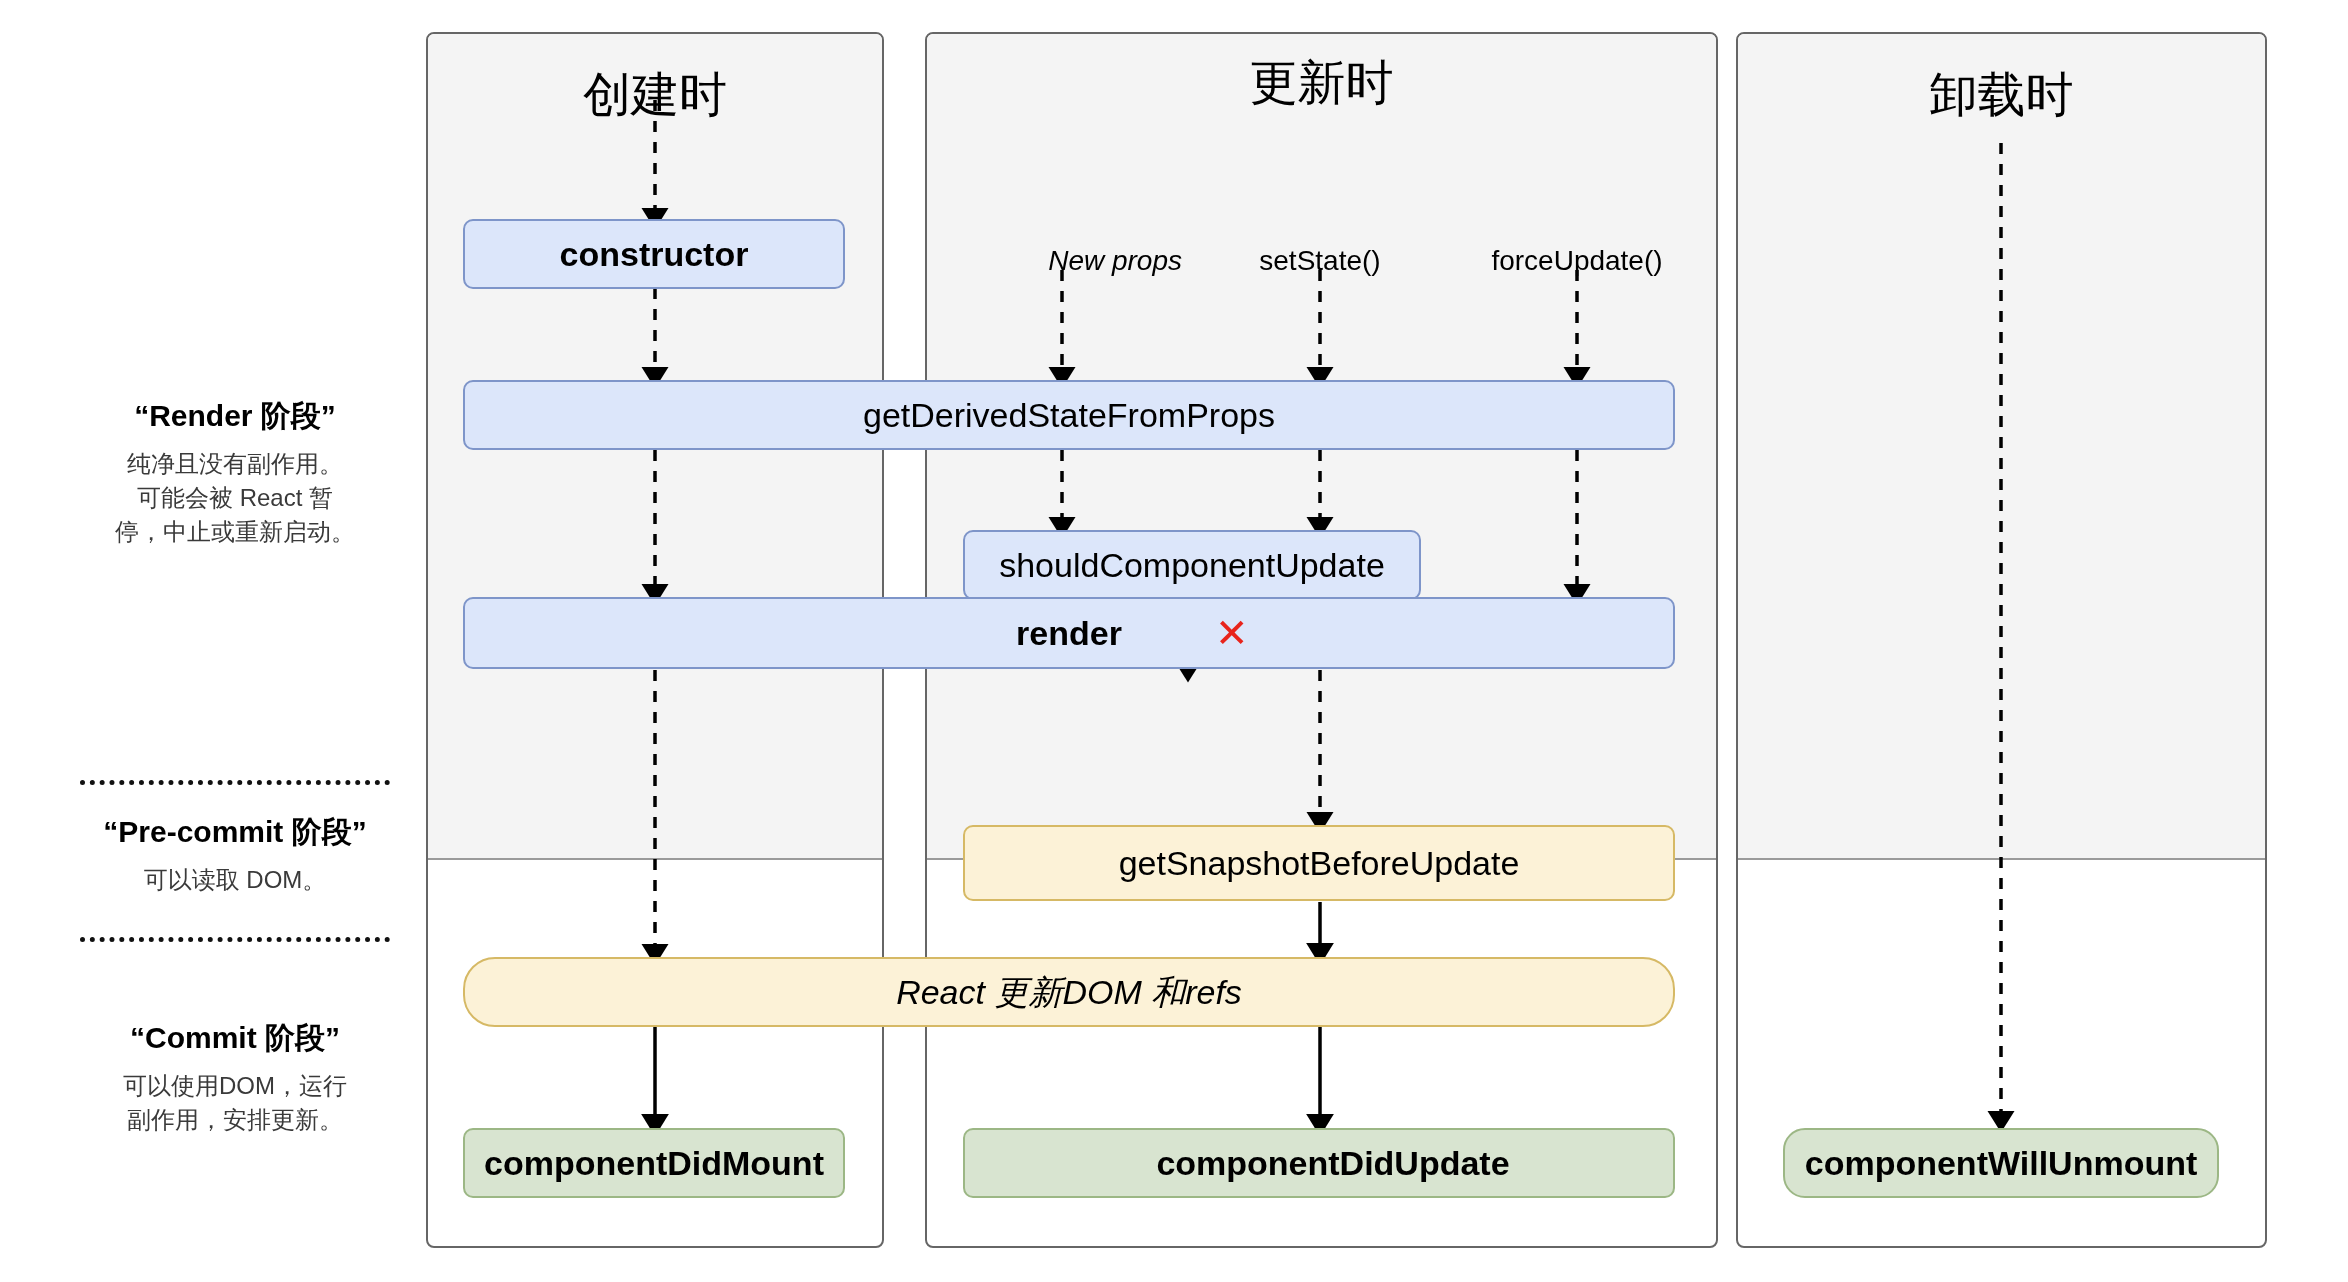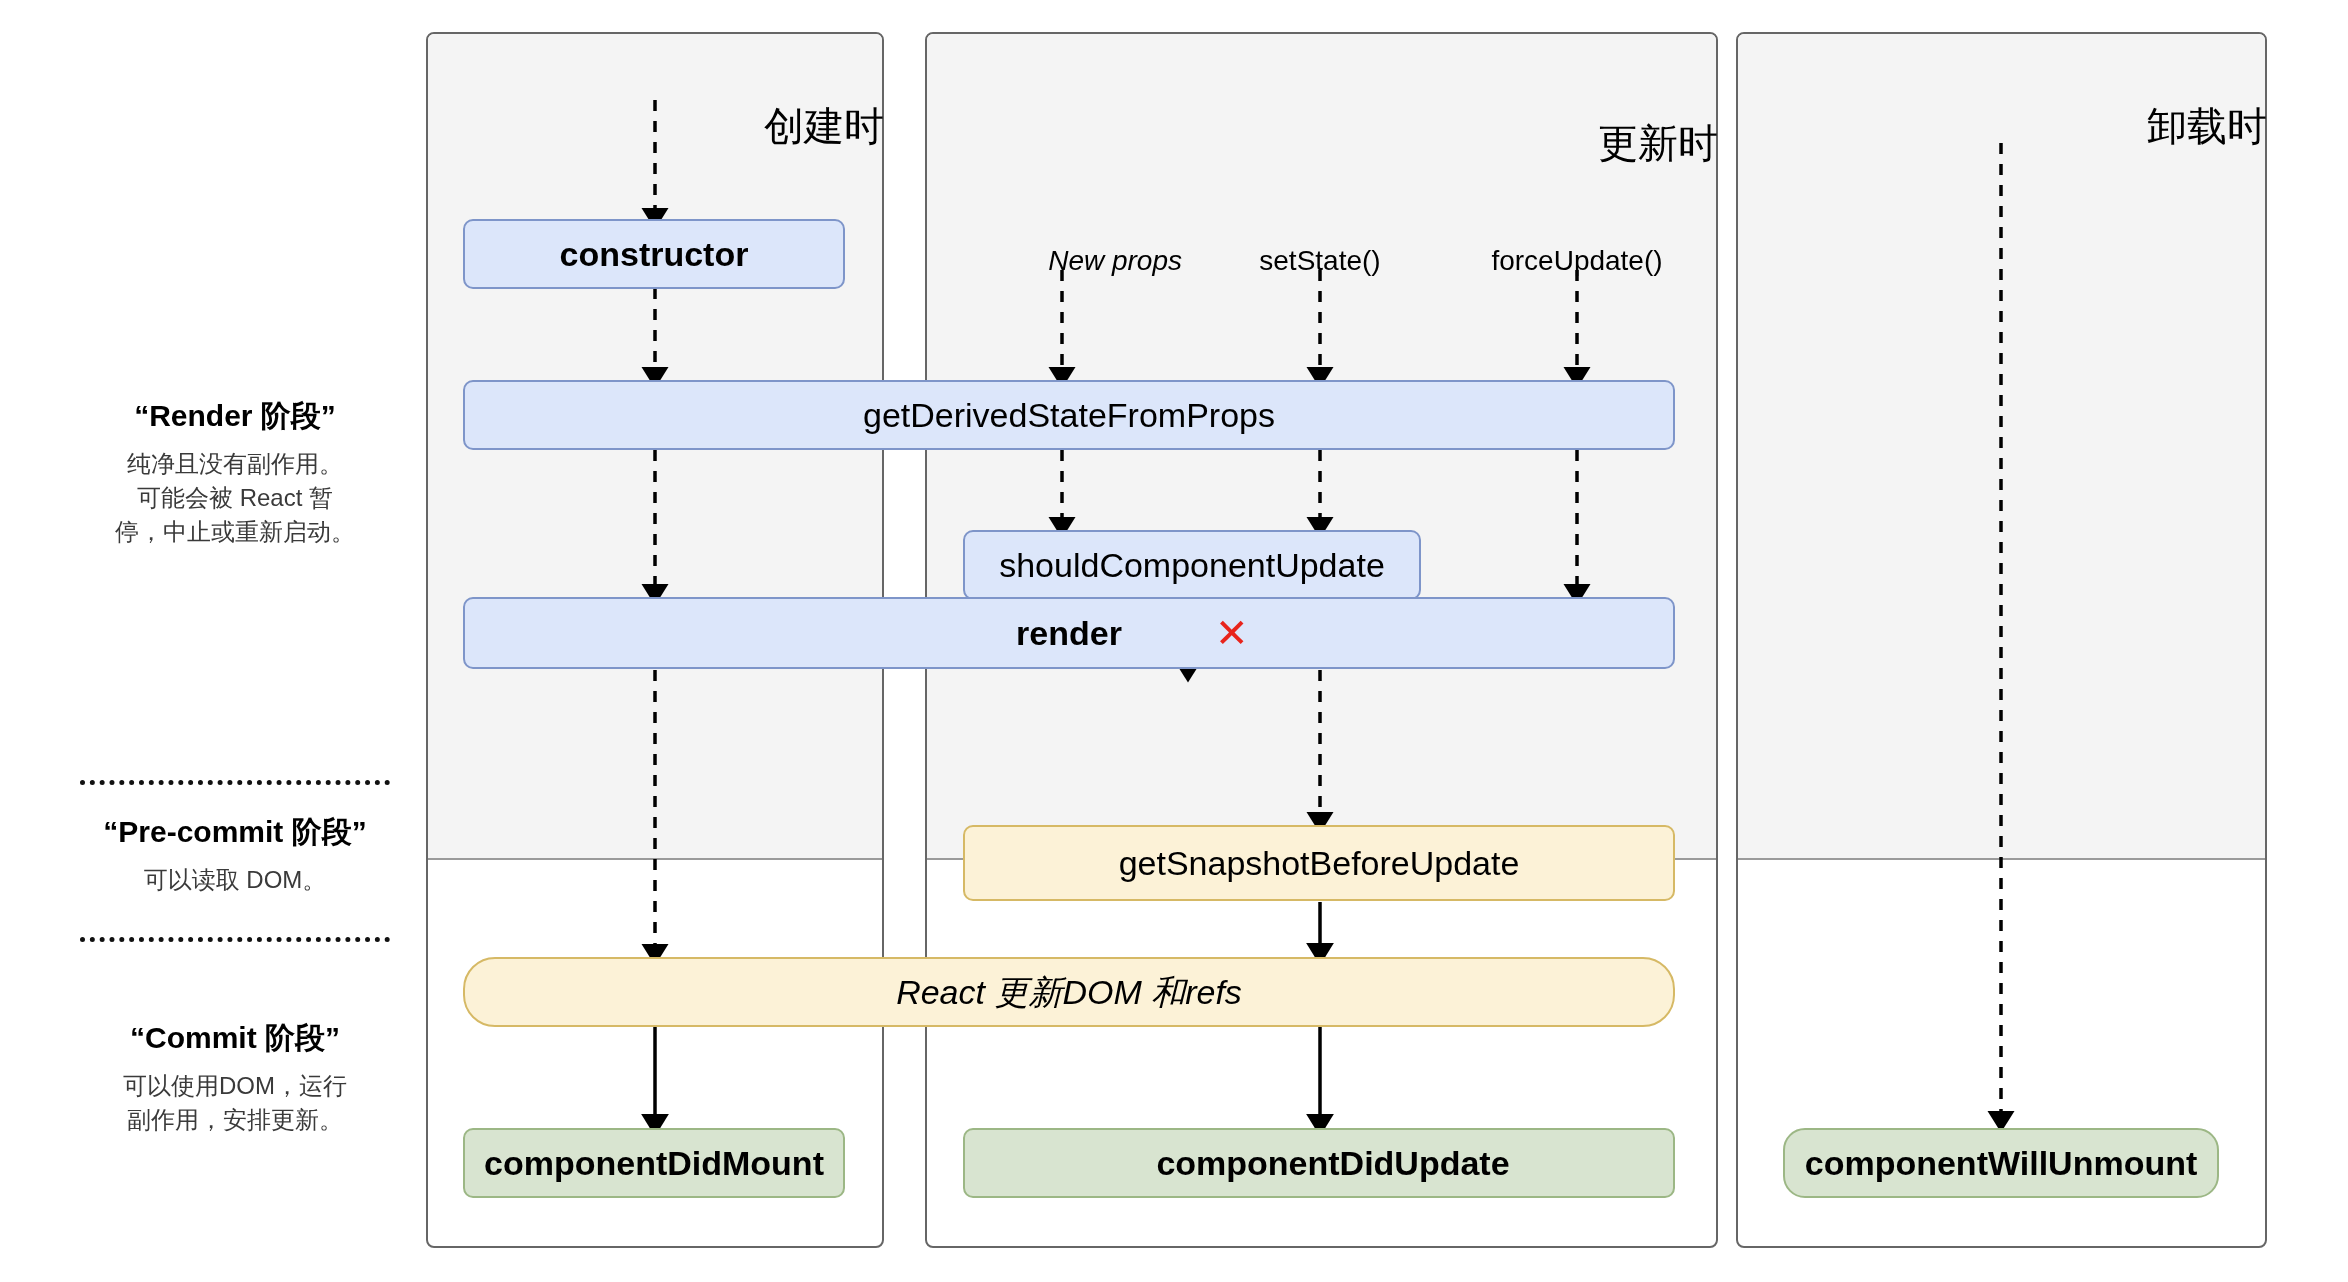--- a/index.html
+++ b/index.html
@@ -40,27 +40,26 @@
   }
   .panel .panel-divider {
     position: absolute;
     left: 0; right: 0;
     height: 2px;
     background: #9a9a9a;
   }
   .panel-title {
     position: absolute;
     left: 0; right: 0;
-    text-align: right;
-    font-size: 40px;
+    text-align: center;
+    font-size: 48px;
     font-weight: 400;
     color: #000;
     z-index: 6;
     white-space: nowrap;
-    margin-top: 36px;
   }
 
   
   .node {
     position: absolute;
     box-sizing: border-box;
     border-radius: 10px;
     display: flex;
     align-items: center;
     justify-content: center;
@@ -147,21 +146,21 @@
   <div class="panel" style="left:426px; top:32px; width:458px; height:1216px;">
     <div class="panel-top" style="height:826px;"></div>
     <div class="panel-divider" style="top:824px;"></div>
   </div>
   <div class="panel-title" style="left:426px; width:458px; top:63px;">创建时</div>
 
   <div class="panel" style="left:925px; top:32px; width:793px; height:1216px;">
     <div class="panel-top" style="height:826px;"></div>
     <div class="panel-divider" style="top:824px;"></div>
   </div>
-  <div class="panel-title" style="left:925px; width:793px; top:80px;">更新时</div>
+  <div class="panel-title" style="left:925px; width:793px; top:51px;">更新时</div>
 
   <div class="panel" style="left:1736px; top:32px; width:531px; height:1216px;">
     <div class="panel-top" style="height:826px;"></div>
     <div class="panel-divider" style="top:824px;"></div>
   </div>
   <div class="panel-title" style="left:1736px; width:531px; top:63px;">卸载时</div>
 
   <div class="legend" style="left:60px; top:396px; width:350px;">
     <div class="legend-title">“Render 阶段”</div>
     <div class="legend-desc" style="white-space:pre-line;">纯净且没有副作用。

